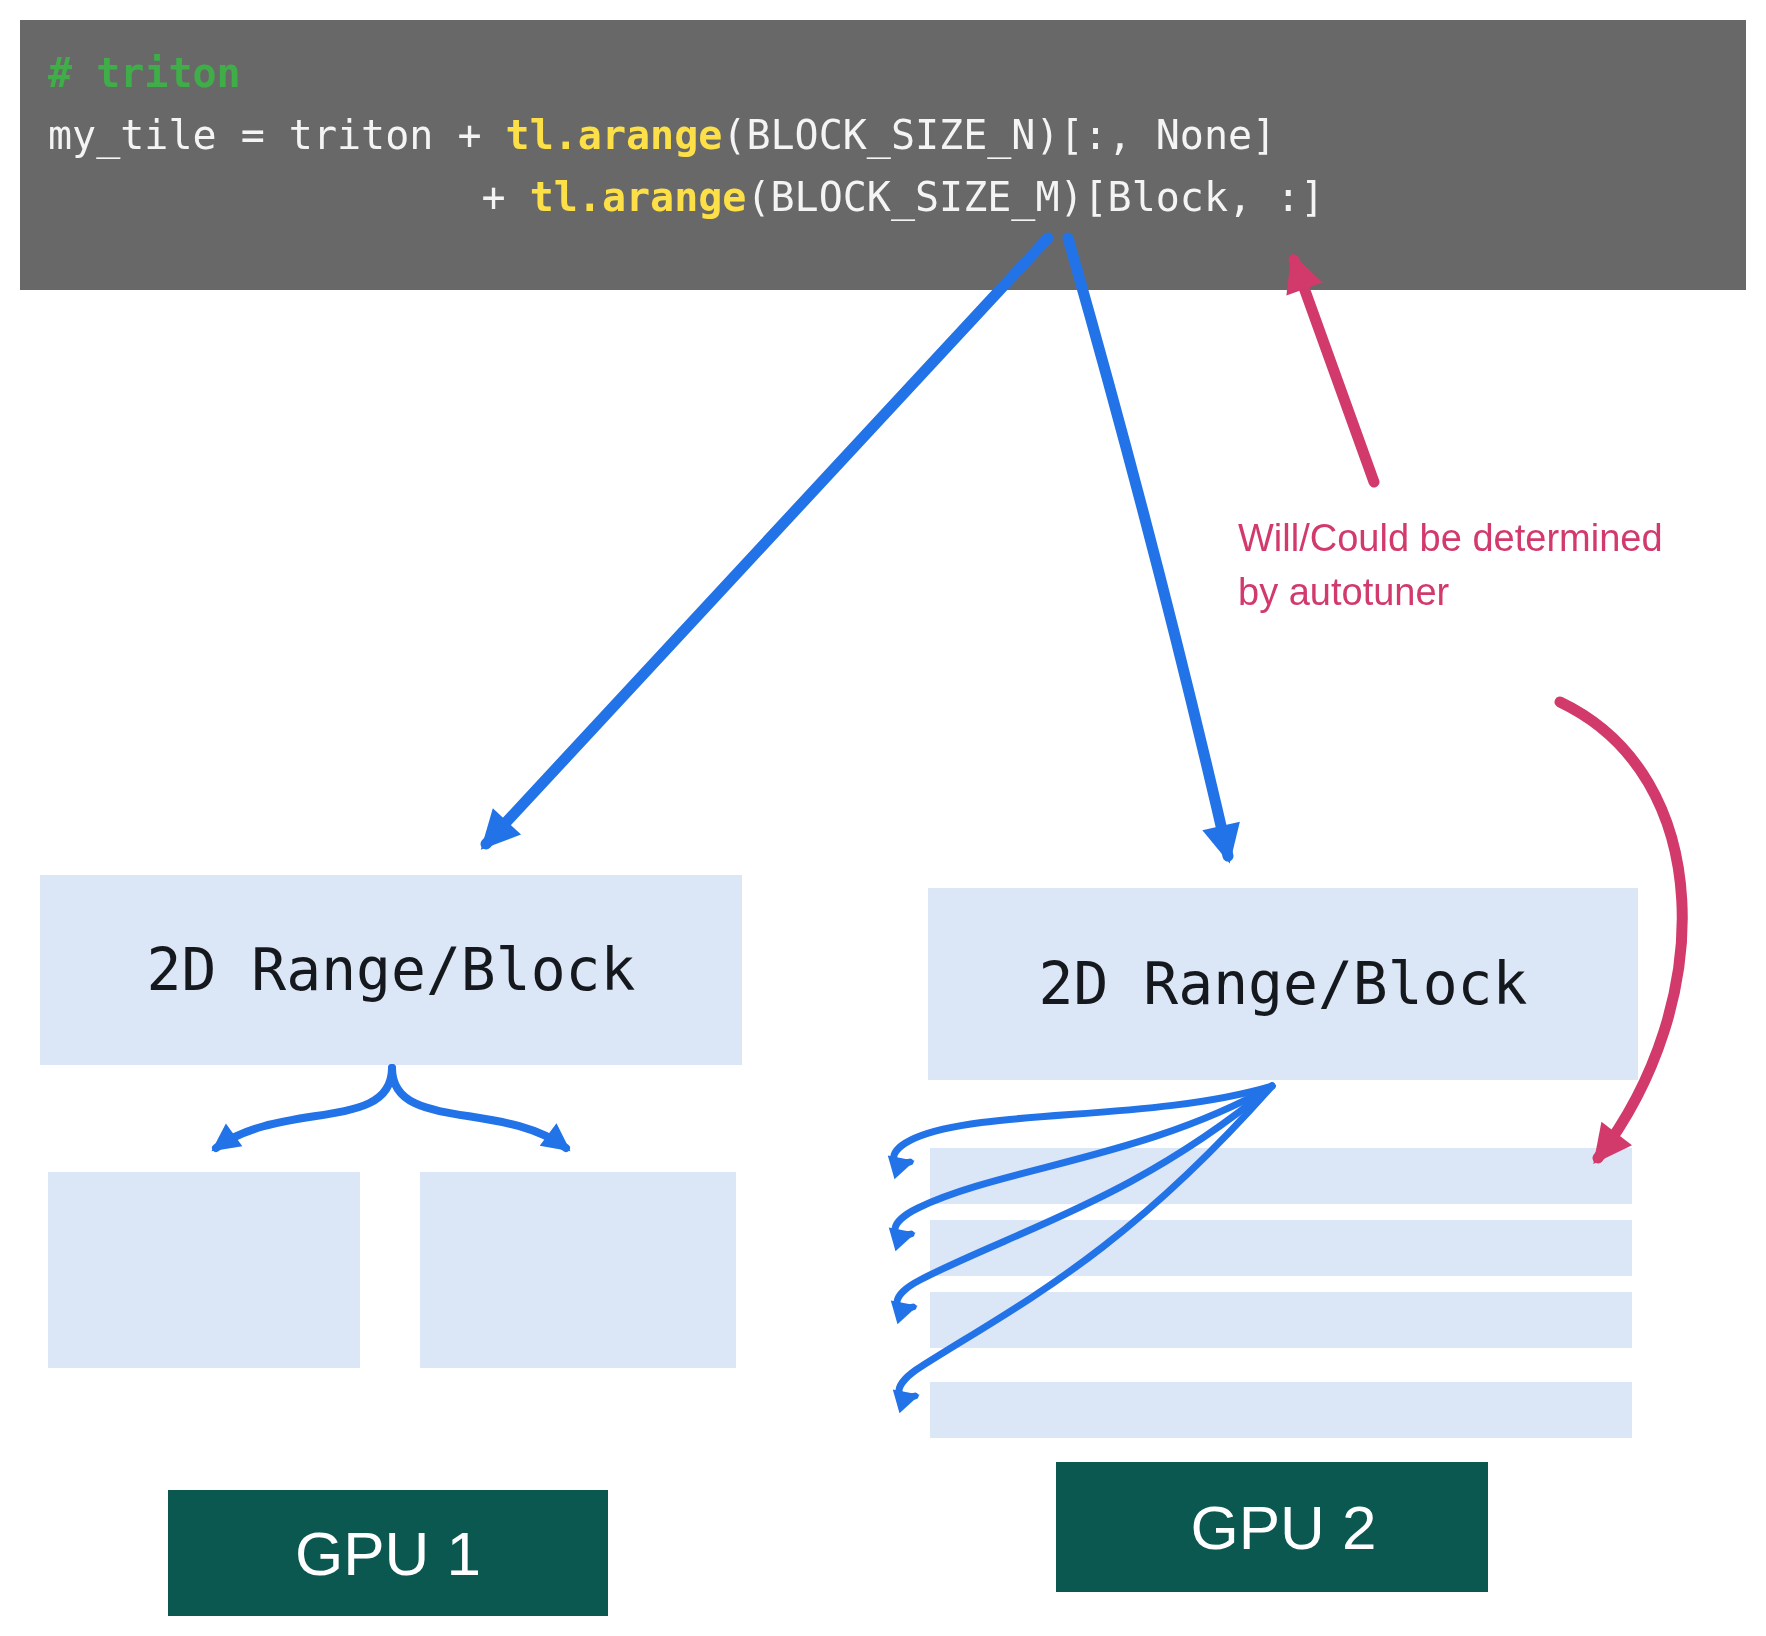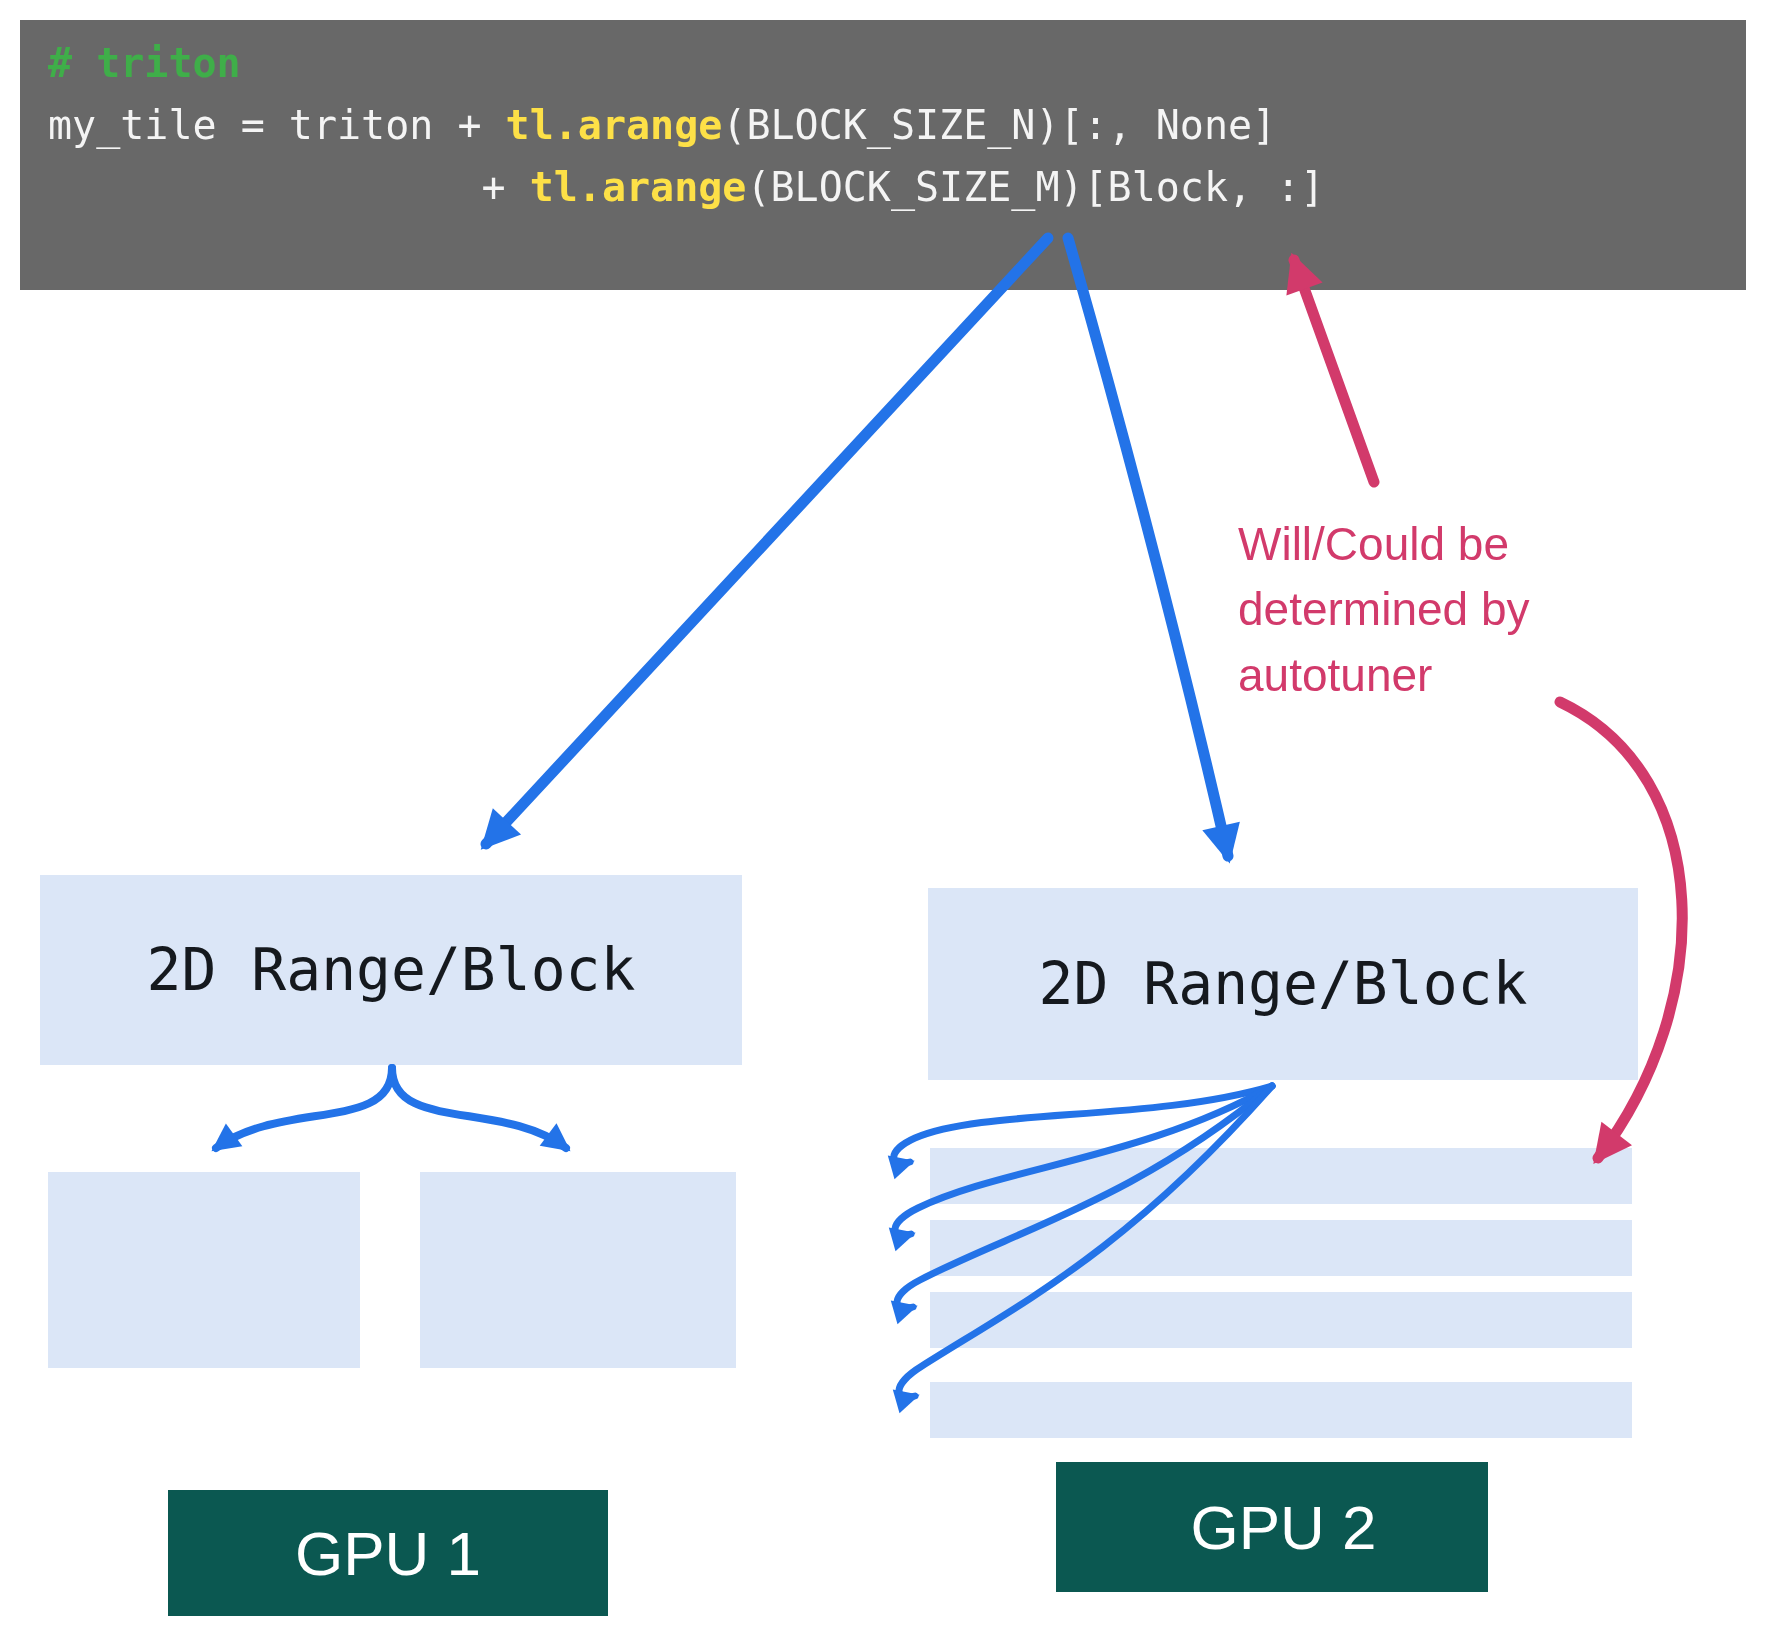--- a/index.html
+++ b/index.html
@@ -7,21 +7,21 @@
     width: 1766px; height: 1636px;
     background: #ffffff;
     font-family: "Liberation Sans", sans-serif;
   }
   .stage { position: relative; width: 1766px; height: 1636px; overflow: hidden; }
 
   .code-block {
     position: absolute; left: 20px; top: 20px;
     width: 1726px; height: 270px;
     background: #686868;
-    padding: 12px 28px;
+    padding: 22px 28px;
     font-family: "DejaVu Sans Mono", monospace;
     font-size: 40px; line-height: 62px;
     color: #f4f4f4;
   }
   .code-line { white-space: pre; }
   .tok-comment { color: #3fae49; font-weight: bold; }
   .tok-func   { color: #fde047; font-weight: bold; }
 
   .block {
     position: absolute;
@@ -47,21 +47,21 @@
     position: absolute;
     background: #0b5851; color: #ffffff;
     display: flex; align-items: center; justify-content: center;
     font-size: 62px;
   }
   #gpu-1 { left: 168px;  top: 1443px; width: 440px; height: 126px; margin-top: 47px; }
   #gpu-2 { left: 1056px; top: 1462px; width: 432px; height: 130px; padding-left: 23px; }
 
   .annotation {
     position: absolute; left: 1238px; top: 512px; width: 430px;
-    font-size: 46px; line-height: 1.42;
+    font-size: 38px; line-height: 1.42;
     color: #d23a6b;
   }
 
   svg.overlay { position: absolute; left: 0; top: 0; pointer-events: none; }
 </style>
 </head>
 <body>
 
 <div class="stage">
 

